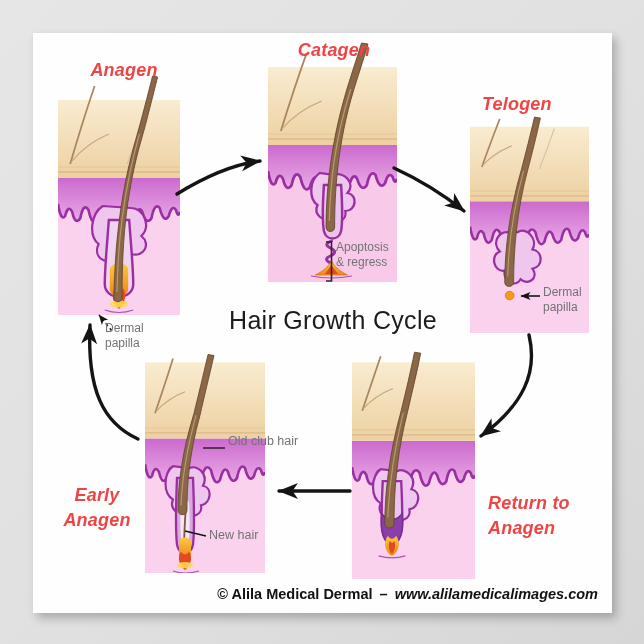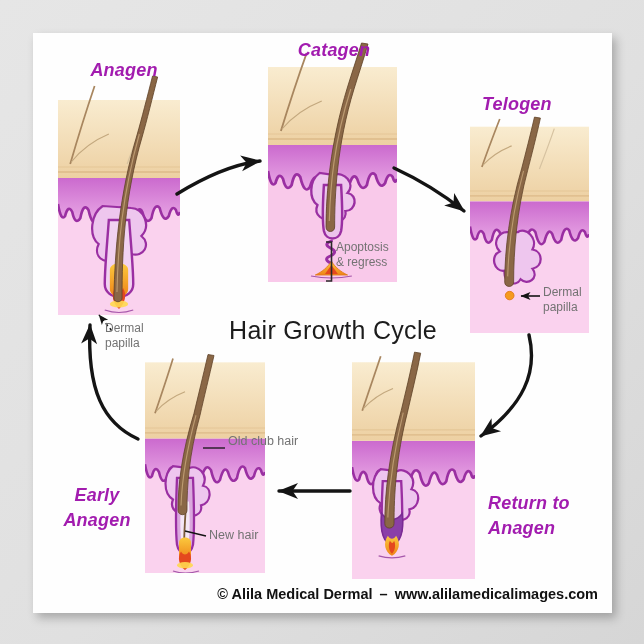--- a/index.html
+++ b/index.html
@@ -9,46 +9,46 @@
     font-family:"Liberation Sans","DejaVu Sans",sans-serif;
   }
   .poster{
     position:absolute;left:33px;top:33px;width:579px;height:580px;
     background:#fefefe;box-shadow:4px 5px 9px rgba(0,0,0,0.25);
   }
   .panel-svg{position:absolute;}
   .overlay{position:absolute;left:0;top:0;width:644px;height:644px;pointer-events:none;}
   .stage-label{
     position:absolute;font-weight:bold;font-style:italic;font-size:18px;
-    color:#a21caf;white-space:pre-line;line-height:25px;letter-spacing:0.2px;
+    color:#ef4444;white-space:pre-line;line-height:25px;letter-spacing:0.2px;
   }
   .lbl-anagen{left:58px;top:58px;width:132px;text-align:center;}
   .lbl-catagen{left:266px;top:38px;width:136px;text-align:center;}
   .lbl-telogen{left:482px;top:92px;width:120px;}
   .lbl-return{left:488px;top:491px;text-align:left;}
   .lbl-early{left:38px;top:483px;width:118px;text-align:center;}
   .diagram-title{
     position:absolute;left:198px;top:306px;width:270px;text-align:center;
-    font-size:25px;color:#1c1c1c;font-weight:normal;letter-spacing:0.3px;margin-top:10px;
+    font-size:25px;color:#1c1c1c;font-weight:normal;letter-spacing:0.3px;
   }
   .annotation{
     position:absolute;font-size:12px;color:#737373;white-space:pre-line;
     line-height:15px;
   }
   .ann-apoptosis{left:336px;top:240px;}
   .ann-dp-telogen{left:543px;top:285px;}
   .ann-dp-anagen{left:105px;top:321px;}
   .ann-old-club{left:228px;top:434px;font-size:12.5px;}
   .ann-new-hair{left:209px;top:528px;font-size:12.5px;}
   .footer{
     position:absolute;top:586px;right:46px;font-size:14.5px;font-weight:bold;color:#121212;
     white-space:nowrap;
   }
   .footer .sep{font-style:normal;margin:0 7px;font-weight:bold;}
-  .footer .site{}
+  .footer .site{font-style:italic;}
 </style>
 </head>
 <body>
 
 <svg width="0" height="0" style="position:absolute">
   <defs>
     <linearGradient id="gSkin" x1="0" y1="0" x2="0" y2="1">
       <stop offset="0" stop-color="#f9ecd0"></stop>
         <stop offset="1" stop-color="#edd0a2"></stop>
     </linearGradient>

